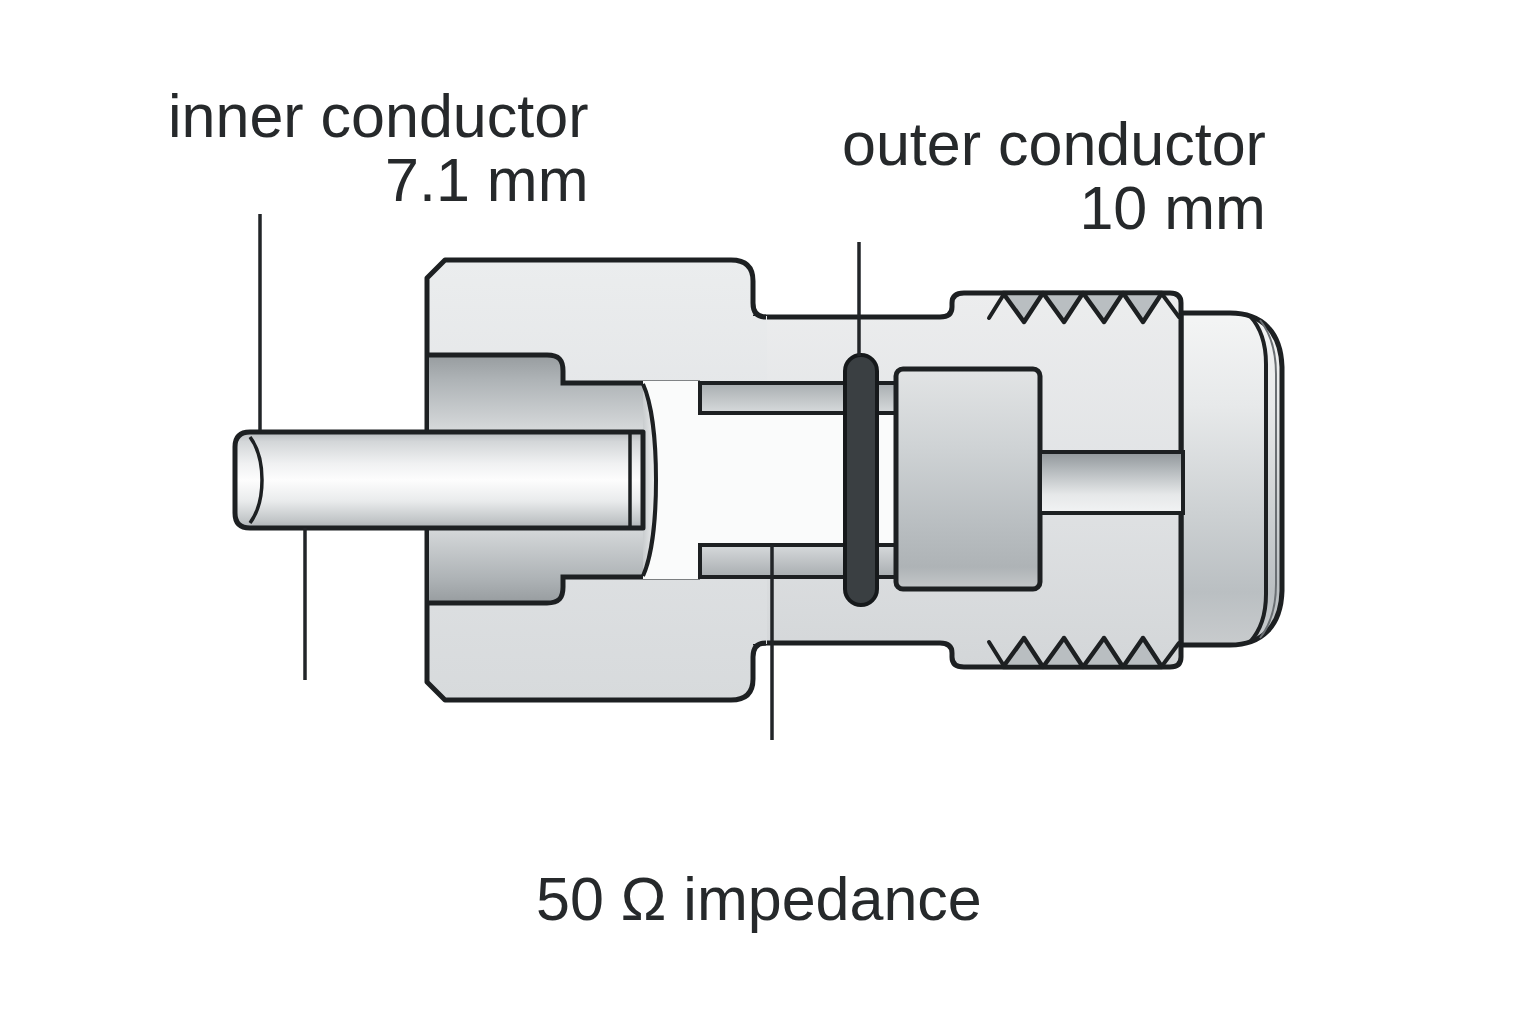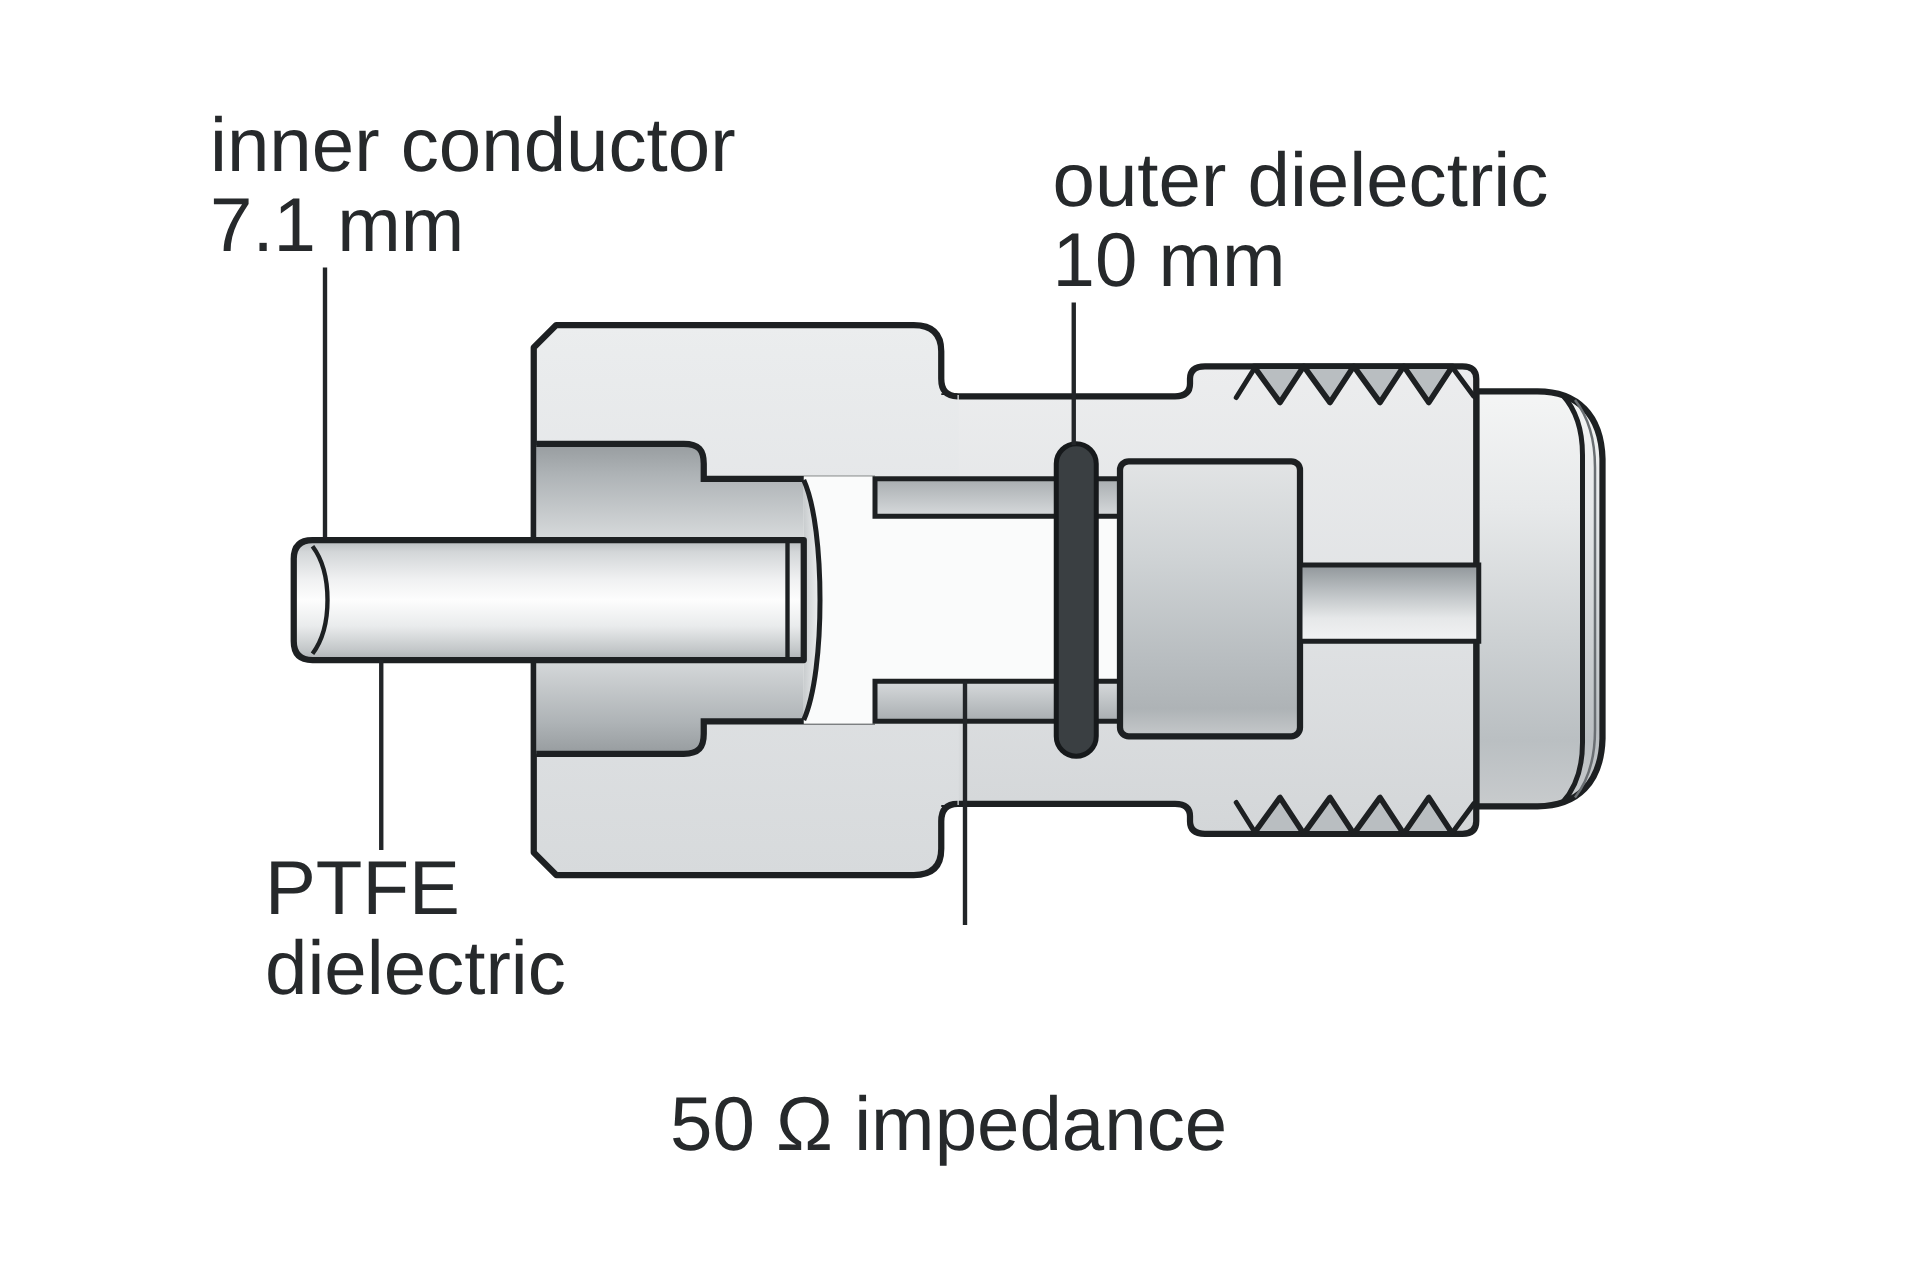--- a/index.html
+++ b/index.html
@@ -1,20 +1,20 @@
 <!DOCTYPE html>
 <html><head>
 <meta charset="utf-8">
 <style>
   html,body{margin:0;padding:0;}
   body{
     width:1536px;height:1024px;overflow:hidden;background:#ffffff;
     font-family:"Liberation Sans", sans-serif;position:relative;
   }
-  .stage{position:absolute;inset:0;width:1536px;height:856px;}
+  .stage{position:absolute;inset:0;width:1536px;height:856px;text-align:right;}
   svg{position:absolute;left:0;top:0;}
   .callout{
     position:absolute;color:#26292b;font-size:61px;line-height:64px;
     letter-spacing:0px;white-space:nowrap;
   }
   .callout .ln{display:block;}
   .caption{
     position:absolute;color:#26292b;font-size:61px;line-height:64px;white-space:nowrap;margin-top:15px;
   }
 </style>
@@ -157,24 +157,20 @@
       <path d="M 772,545 V 740"></path>
     </g>
   </svg>
 
   <div class="callout" style="left:168px;top:84px;">
     <span class="ln">inner conductor</span>
     <span class="ln">7.1 mm</span>
   </div>
 
   <div class="callout" style="left:842px;top:112px;">
-    <span class="ln">outer dielectric</span>
+    <span class="ln">outer conductor</span>
     <span class="ln">10 mm</span>
   </div>
 
-  <div class="callout" style="left:212px;top:678px;">
-    <span class="ln">PTFE</span>
-    <span class="ln">dielectric</span>
-  </div>
 
 
   <div class="caption" style="left:536px;top:852px;">50 Ω impedance</div>
 </div>
 
 </body></html>

